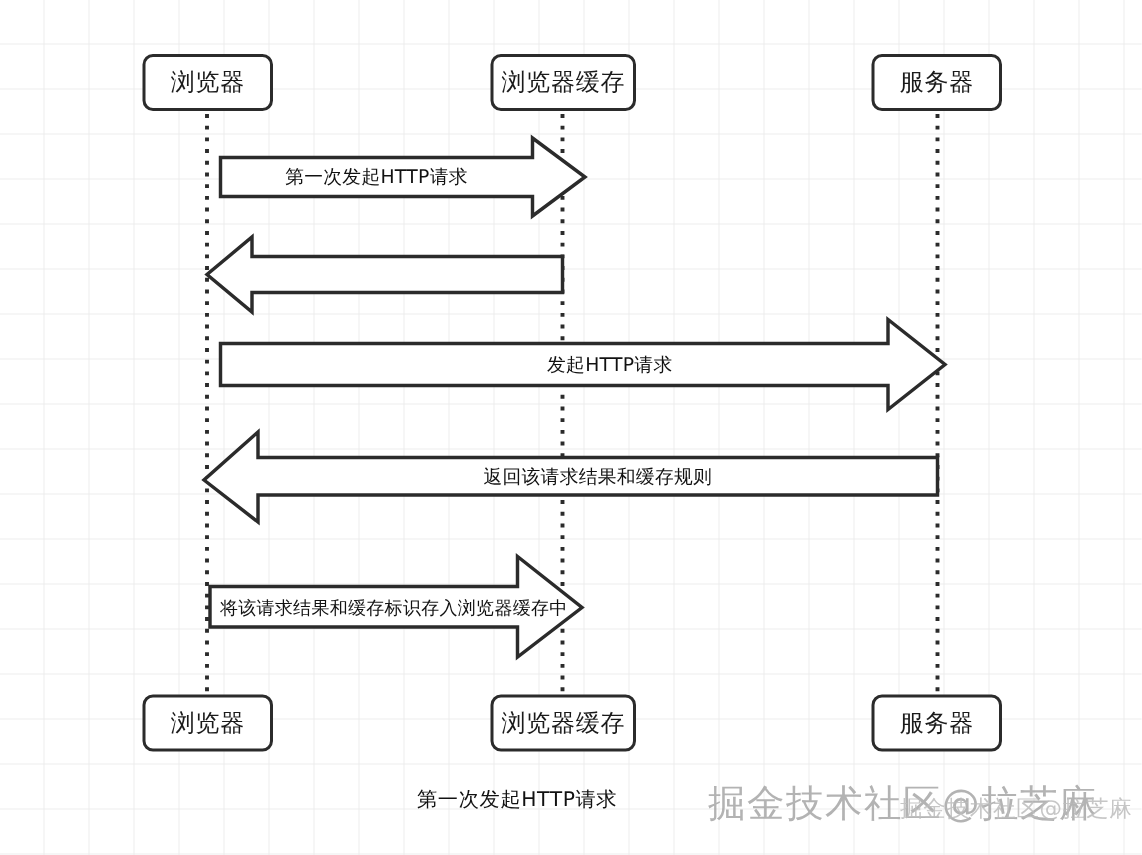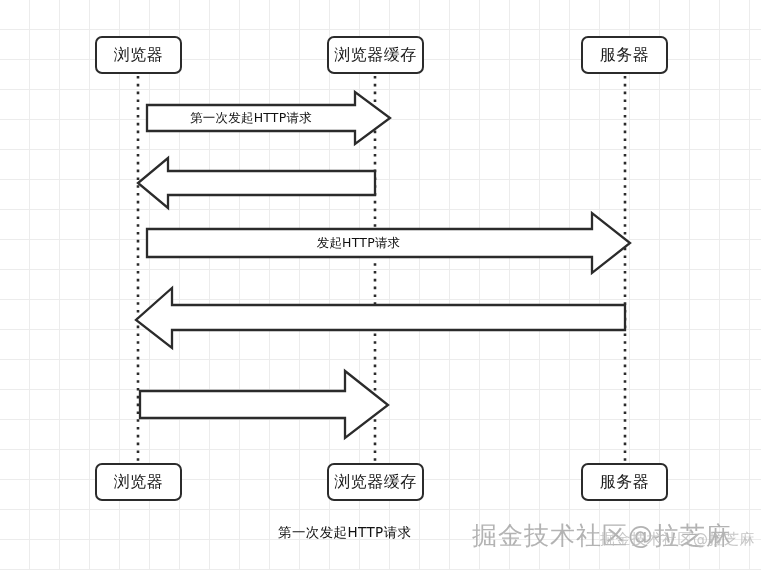--- a/index.html
+++ b/index.html
@@ -118,22 +118,28 @@
   <div class="node-box" style="left:327px; top:463px; width:97px; height:38px;">
     <span>浏览器缓存</span>
   </div>
   <div class="node-box" style="left:581px; top:463px; width:87px; height:38px;">
     <span>服务器</span>
   </div>
 
   <div class="msg-label" style="left:147px; top:110px; width:208px;">
     <span>第一次发起HTTP请求</span>
   </div>
-  <div class="msg-label" style="left:136px; top:235px; width:445px;">
+  <div class="msg-label" style="left:147px; top:235px; width:445px;padding-left:37px;">
     <span>发起HTTP请求</span>
+  </div>
+  <div class="msg-label" style="left:172px; top:310px; width:453px;">
+    <span>返回该请求结果和缓存规则</span>
+  </div>
+  <div class="msg-label" style="left:140px; top:397px; width:245px; font-size:12px;">
+    <span>将该请求结果和缓存标识存入浏览器缓存中</span>
   </div>
 
   <div class="caption" style="left:278px; top:524px;">
     <span>第一次发起HTTP请求</span>
   </div>
 
   <div class="watermark" style="left:472px; top:519px;">
     <span>掘金技术社区@拉芝麻</span>
   </div>
   <div class="watermark-sub" style="left:600px; top:530px;">

